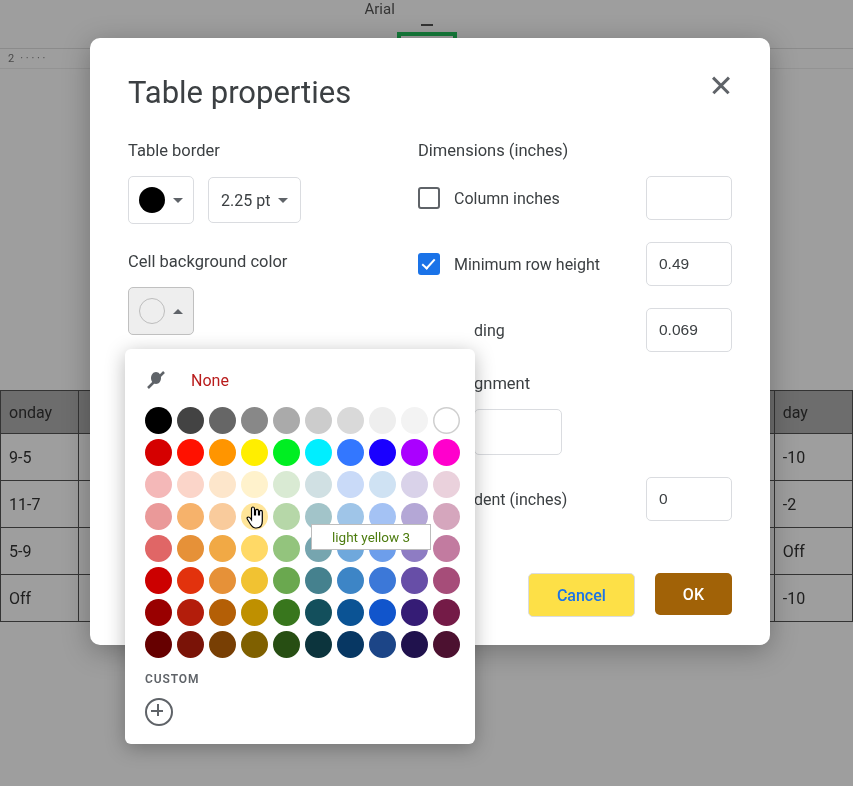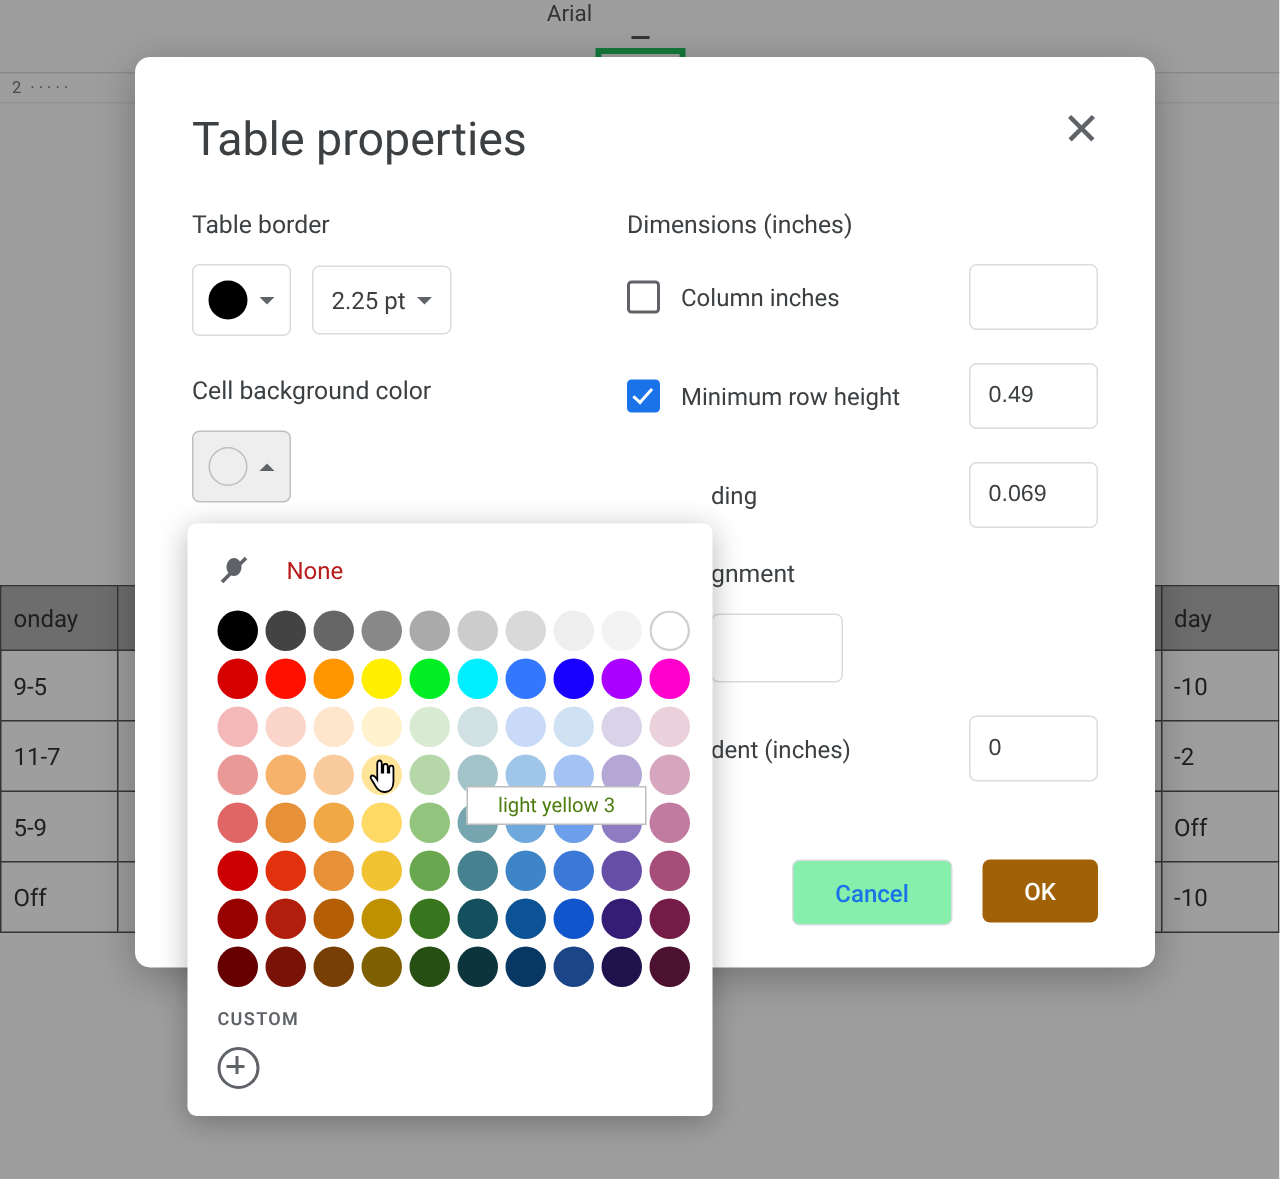--- a/index.html
+++ b/index.html
@@ -270,21 +270,21 @@
     font-size: 16px;
     font-weight: 500;
     padding: 0 28px;
     display: flex;
     align-items: center;
     cursor: pointer;
   }
   .btn-cancel {
     border: 1px solid #dadce0;
     color: #1a73e8;
-    background: #86efac;
+    background: #fde047;
   }
   .btn-ok {
     border: none;
     background: #a16207;
     color: #fff;
   }
 
   
   .picker {
     position: absolute;

